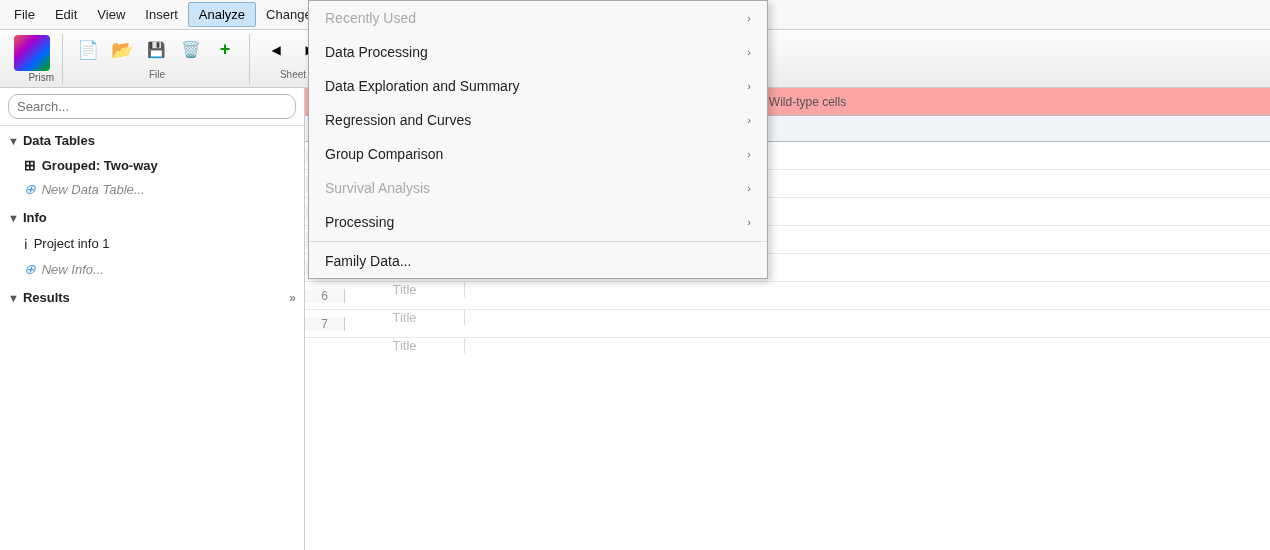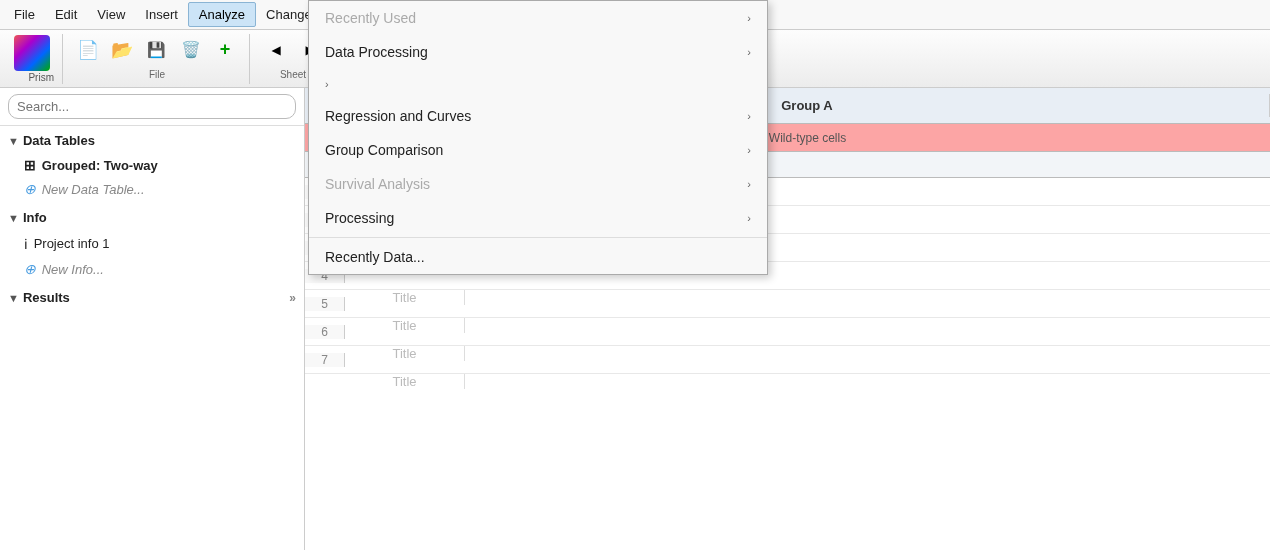--- a/index.html
+++ b/index.html
@@ -364,24 +364,20 @@
       <div class="sidebar-section-header">
         <span class="chevron">▼</span>
         <span>Results</span>
         <span style="margin-left:auto; font-size:12px; color:#888;">»</span>
       </div>
     </div>
   </div>
 
   <div class="content-area">
 
-    <div class="table-top-header">
-      <div style="width:40px; border-right:1px solid #ccc;"></div>
-      <div class="group-header">Group A</div>
-    </div>
 
     <div class="subheader-row">
       <div style="width:40px; border-right:1px solid #ccc;"></div>
       <div class="sub-label">Wild-type cells</div>
     </div>
 
     <div class="col-header-row">
       <div class="row-num-header"></div>
       <div class="col-header active">A:1</div>
       <div class="col-header">A:2</div>
@@ -440,20 +436,21 @@
       <span>Recently Used</span>
       <span class="chevron-right">›</span>
     </div>
 
     <div class="dropdown-item">
       <span>Data Processing</span>
       <span class="chevron-right">›</span>
     </div>
 
     <div class="dropdown-item">
+      <span>Data Exploration and Summary</span>
       <span class="chevron-right">›</span>
     </div>
 
     <div class="dropdown-item">
       <span>Regression and Curves</span>
       <span class="chevron-right">›</span>
     </div>
 
     <div class="dropdown-item">
       <span>Group Comparison</span>
@@ -466,16 +463,16 @@
     </div>
 
     <div class="dropdown-item">
       <span>Processing</span>
       <span class="chevron-right">›</span>
     </div>
 
     <div class="dropdown-separator"></div>
 
     <div class="dropdown-item">
-      <span>Recently Data...</span>
+      <span>Family Data...</span>
     </div>
   </div>
 </div>
 
 </body></html>

